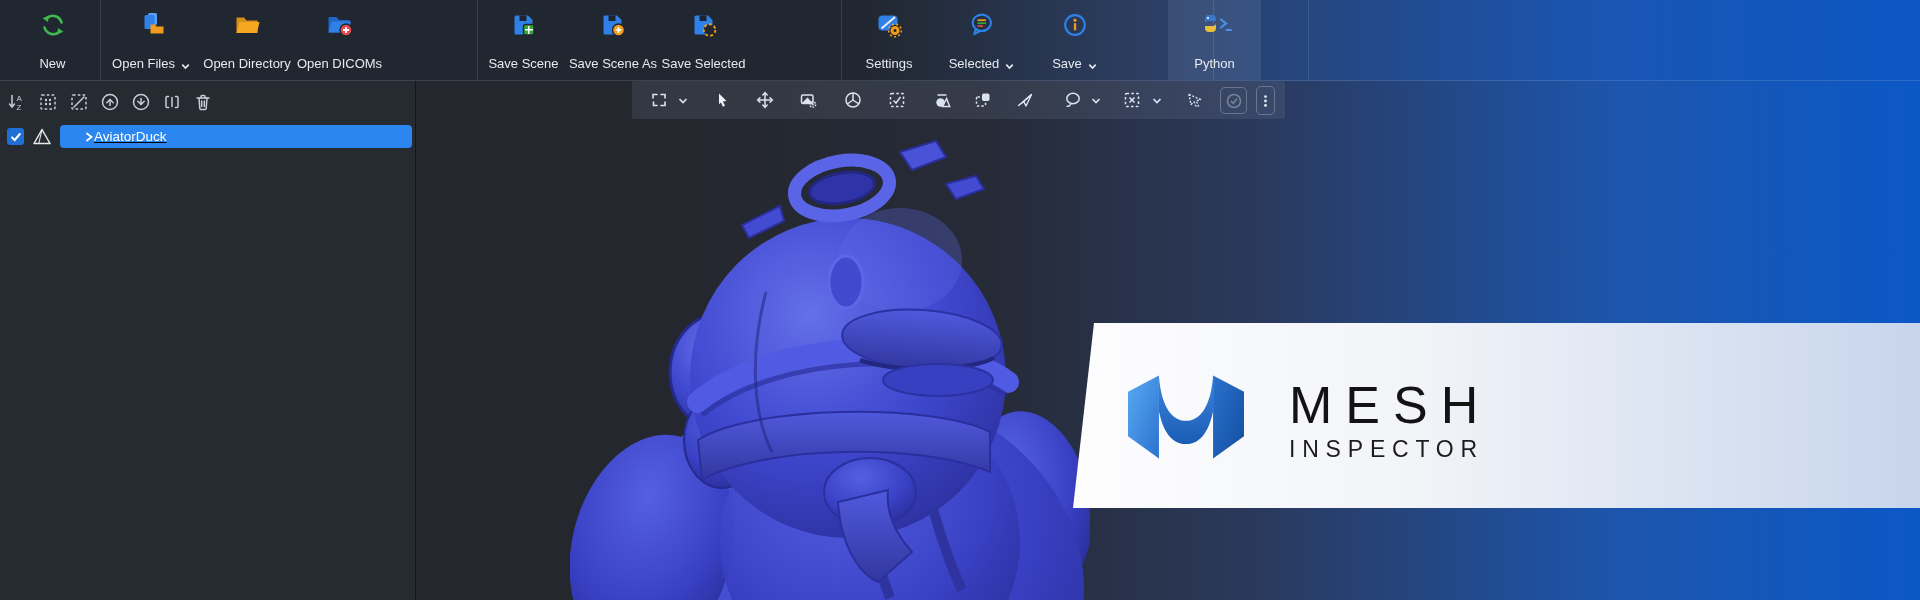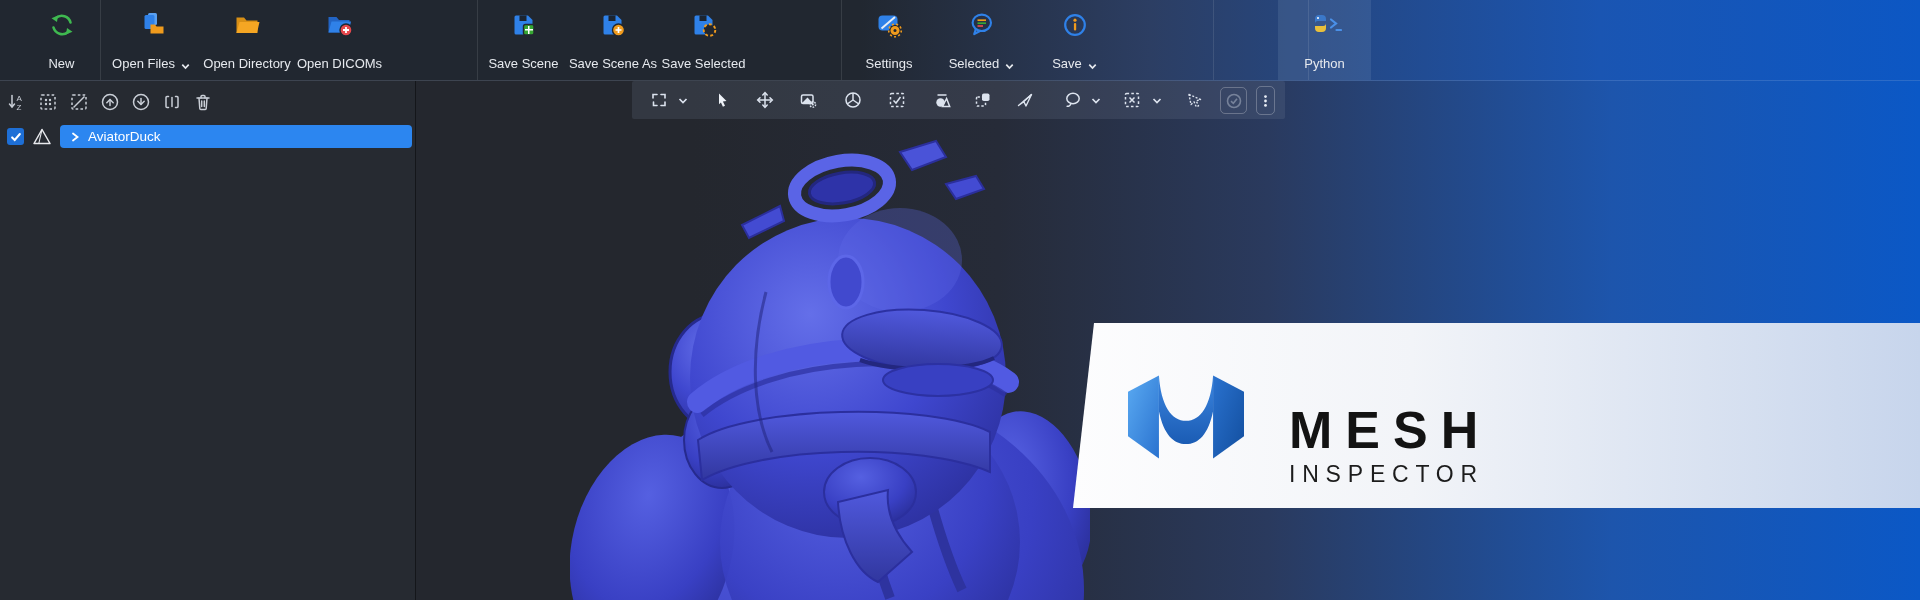--- a/index.html
+++ b/index.html
@@ -25,21 +25,21 @@
   .left-panel{position:absolute;left:0;top:80px;width:415px;height:520px;background:#262a31;
               border-right:1px solid #14161a;z-index:4;}
   .panel-toolbar{position:absolute;left:5px;top:8px;height:28px;display:flex;align-items:center;gap:7px;}
   .p-btn{width:24px;height:24px;display:flex;align-items:center;justify-content:center;cursor:pointer;border-radius:3px;}
   .p-btn svg{width:20px;height:20px;}
   .tree-row{position:absolute;left:0;top:44px;width:415px;height:25px;display:flex;align-items:center;}
   .cbx{width:17px;height:17px;margin-left:7px;border-radius:3px;background:#1e6fd6;display:flex;
        align-items:center;justify-content:center;cursor:pointer;}
   .tri-icon{width:20px;height:20px;margin-left:8px;}
   .tree-pill{margin-left:8px;width:352px;height:23px;background:#2c86f0;border-radius:4px;display:flex;
-             align-items:center;gap:8px;padding-left:10px;box-sizing:border-box;cursor:pointer;}
+             align-items:center;gap:0;padding-left:24px;box-sizing:border-box;cursor:pointer;text-decoration:underline;}
   .tree-pill span{color:#fff;font-size:13.5px;}
 
   
   .viewport{position:absolute;left:416px;top:81px;width:1504px;height:519px;z-index:1;}
   .duck{position:absolute;left:154px;top:29px;width:520px;height:490px;}
 
   .vp-toolbar{position:absolute;left:216px;top:0px;width:653px;height:38px;
               background:rgba(128,143,168,0.17);border-radius:2px;z-index:6;}
   .vp-btn{position:absolute;top:10px;width:18px;height:18px;cursor:pointer;}
   .vp-btn svg{width:18px;height:18px;display:block;}
@@ -47,21 +47,21 @@
   .vp-chev svg{width:12px;height:12px;display:block;}
   .vp-frame{position:absolute;border:1px solid rgba(255,255,255,0.25);border-radius:5px;cursor:pointer;
             display:flex;align-items:center;justify-content:center;}
 
   
   .banner{position:absolute;left:1073px;top:323px;width:847px;height:185px;z-index:3;
           background:linear-gradient(to right,#fdfdfe 0%,#f2f4f8 40%,#c7d5ec 100%);
           clip-path:polygon(21px 0,100% 0,100% 100%,0 100%);}
   .logo-m{position:absolute;left:55px;top:49px;width:116px;height:90px;}
   .brand-text{position:absolute;left:216px;top:56px;}
-  .brand-title{font-size:52px;font-weight:bold;color:#131313;letter-spacing:13px;line-height:1;margin-top:25px;}
+  .brand-title{font-size:52px;font-weight:normal;color:#131313;letter-spacing:13px;line-height:1;}
   .brand-sub{font-size:23px;font-weight:400;color:#1c1c1c;letter-spacing:6.8px;margin-top:7px;line-height:1;}
 </style>
 </head>
 <body>
 
 <div class="app">
 
   <div class="viewport">
 
     <svg class="duck" viewBox="0 0 520 490">
@@ -244,21 +244,21 @@
       <path d="M32,3 C34,34 45,50 60,50 C75,50 86,34 88,3 L88,40 C83,64 73,74 60,74 C47,74 37,64 32,40 Z" fill="url(#lgC)"></path>
     </svg>
     <div class="brand-text">
       <div class="brand-title">MESH</div>
       <div class="brand-sub">INSPECTOR</div>
     </div>
   </div>
 
   <div class="topbar">
 
-    <div class="tb-btn" style="left:12px;width:99px">
+    <div class="tb-btn" style="left:3px;width:99px">
       <svg class="ticon" viewBox="0 0 28 28">
         <g fill="none" stroke="#3fb950" stroke-width="2.6" stroke-linecap="round">
           <path d="M22.5,11.5 A9,9 0 0 0 8,7"></path>
             <path d="M5.5,16.5 A9,9 0 0 0 20,21"></path>
         </g>
         <polygon points="3.5,7.2 10,4.4 9,11" fill="#3fb950"></polygon>
         <polygon points="24.5,20.8 18,23.6 19,17" fill="#3fb950"></polygon>
       </svg>
       <div class="tb-label"><span>New</span></div>
     </div>
@@ -362,21 +362,21 @@
       </svg>
       <div class="tb-label"><span>Save</span>
         <svg class="chev" viewBox="0 0 12 12" fill="none" stroke="#e6e9ee" stroke-width="1.8">
             <polyline points="2.5,4 6,7.8 9.5,4"></polyline>
           </svg>
       </div>
     </div>
 
     <div class="tb-sep" style="left:1213px"></div>
 
-    <div class="tb-btn lit" style="left:1278px;width:93px">
+    <div class="tb-btn lit" style="left:1168px;width:93px">
       <svg class="ticon" viewBox="0 0 34 28" style="width:34px">
         <path d="M7,13 v-5 a4,4 0 0 1 4,-4 h3 a4,4 0 0 1 4,4 v2 h-8 a3,3 0 0 0 -3,3 z" fill="#3b78c8"></path>
         <circle cx="10" cy="7" r="1" fill="#fff"></circle>
         <path d="M18,12 v5 a4,4 0 0 1 -4,4 h-3 a4,4 0 0 1 -4,-4 v-2 h8 a3,3 0 0 0 3,-3 z" fill="#e8bf3c"></path>
         <g fill="none" stroke="#4a90e8" stroke-width="2.2" stroke-linecap="round">
           <polyline points="23,8.5 28,12.5 23,16.5"></polyline>
             <line x1="28.5" y1="19" x2="33" y2="19"></line>
         </g>
       </svg>
       <div class="tb-label"><span>Python</span></div>

